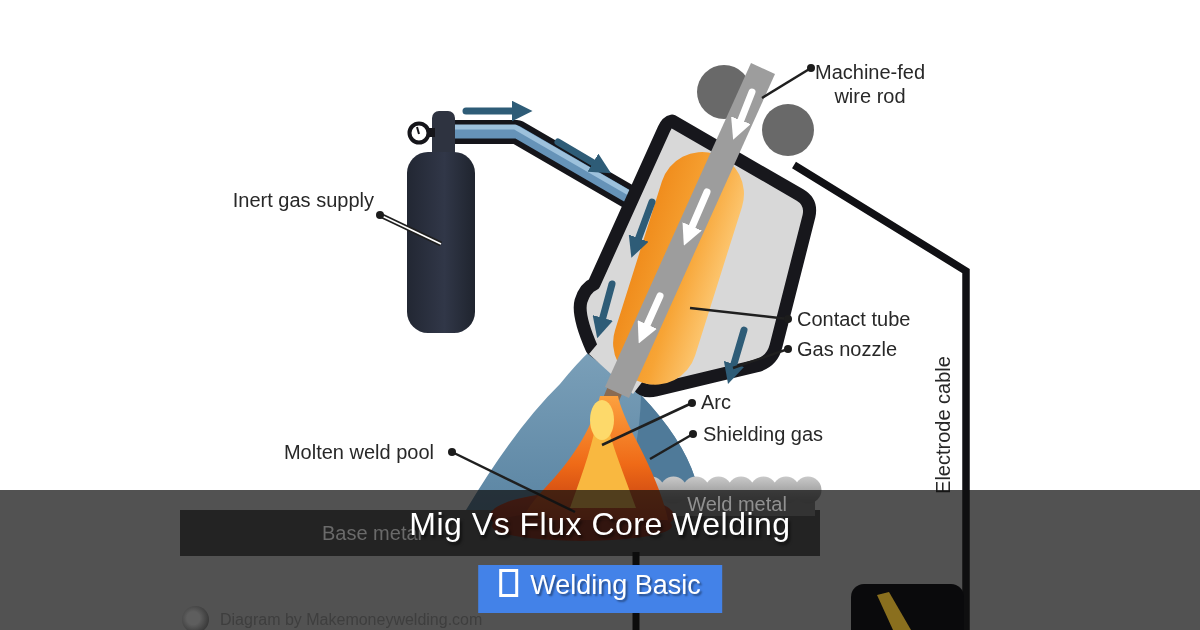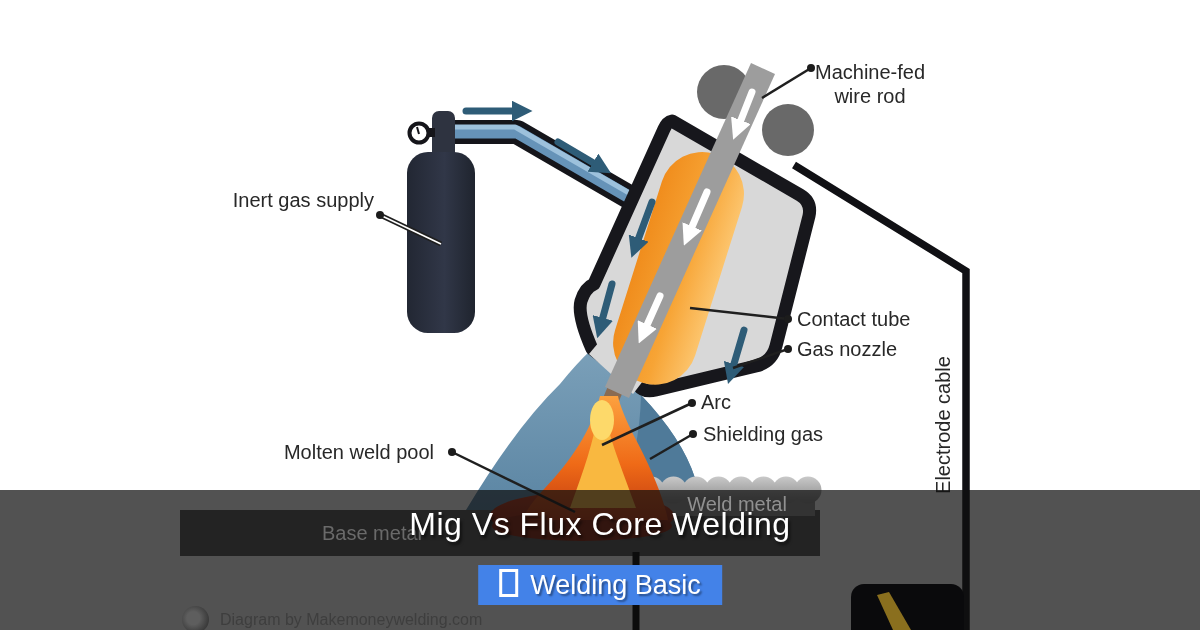--- a/index.html
+++ b/index.html
@@ -10,21 +10,21 @@
   .stage svg{position:absolute;left:0;top:0;}
   .svg-label{font-family:"Liberation Sans", sans-serif;font-size:20px;fill:#282828;}
   .svg-label-dim{font-family:"Liberation Sans", sans-serif;font-size:20px;}
   .title-bar{
     position:absolute;left:0;top:507px;width:1200px;text-align:center;
     color:#ffffff;font-size:32px;font-weight:400;letter-spacing:.5px;
     text-shadow:2px 3px 3px rgba(0,0,0,.55);line-height:1.1;
   }
   .badge{
     position:absolute;top:565px;left:50%;transform:translateX(-50%);
-    height:40px;line-height:40px;padding:0 21px;background:#4382e8;
+    height:48px;line-height:40px;padding:0 21px;background:#4382e8;
     color:#fff;font-size:27px;white-space:nowrap;
     text-shadow:2px 2px 2px rgba(0,0,0,.4);
   }
   .tofu{
     display:inline-block;width:13px;height:22px;border:3px solid #ffffff;
     margin-right:12px;vertical-align:-3px;
   }
   .watermark{
     position:absolute;left:182px;top:606px;display:flex;align-items:center;gap:11px;
   }

